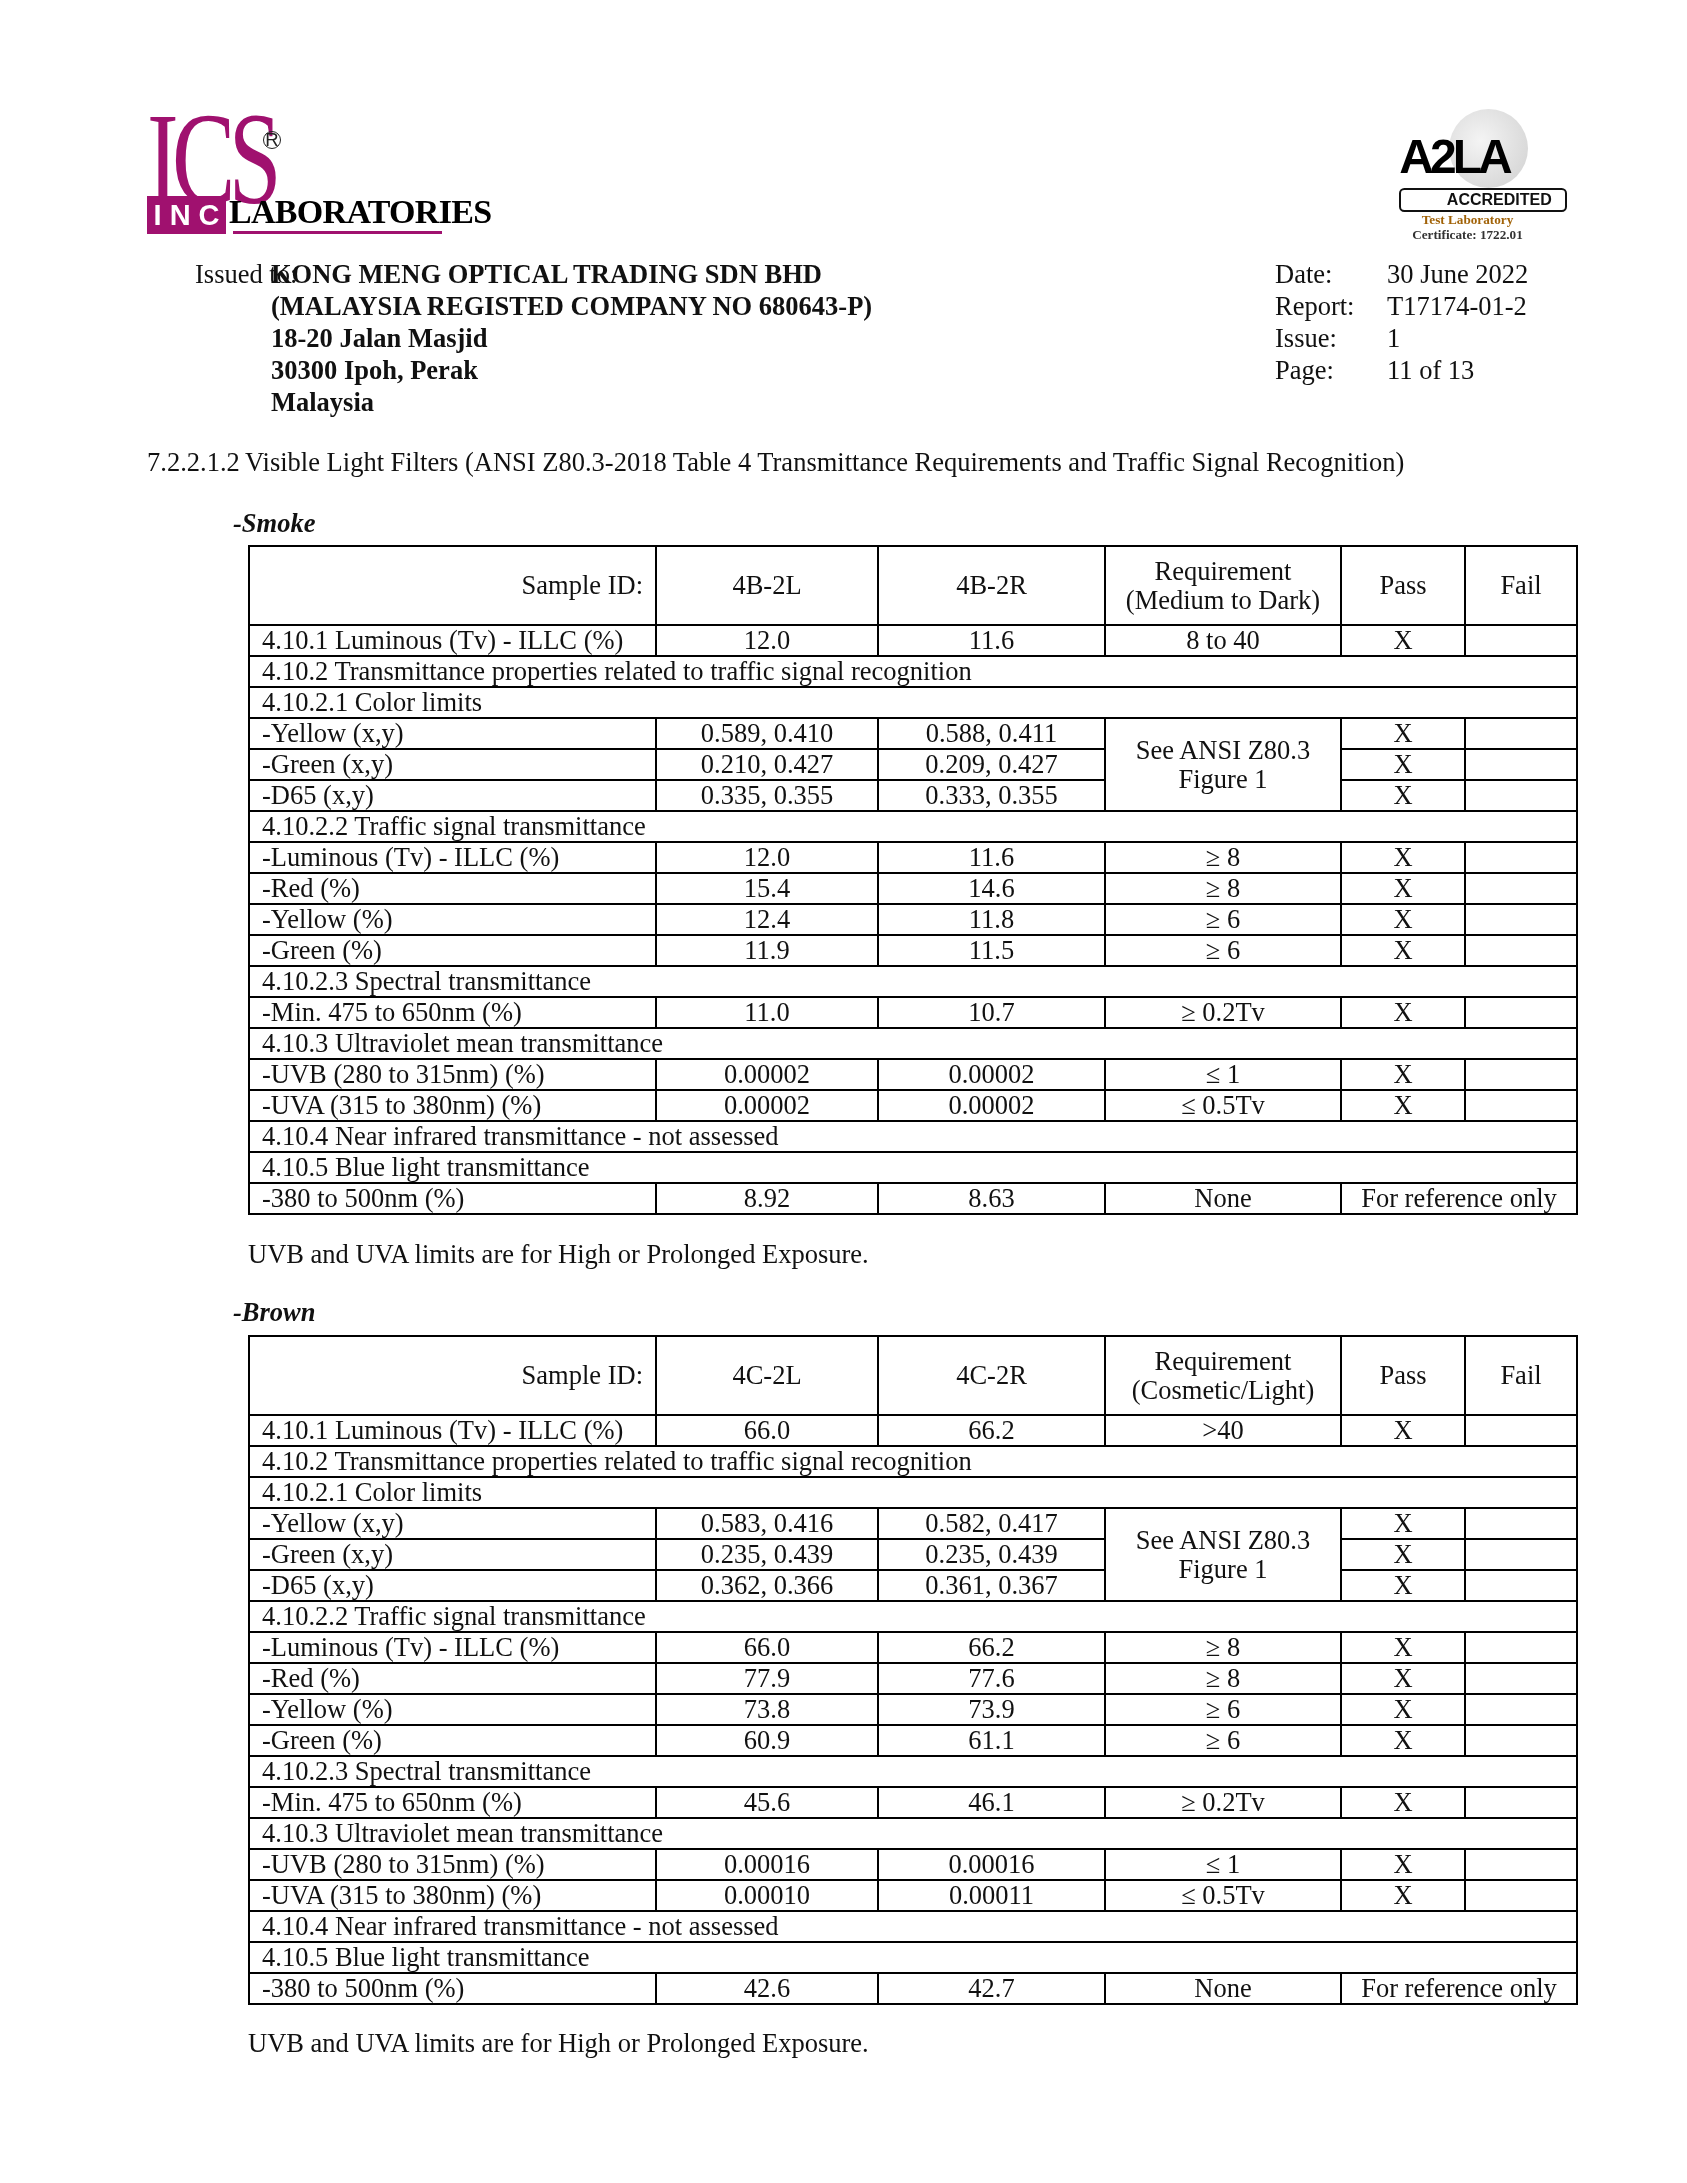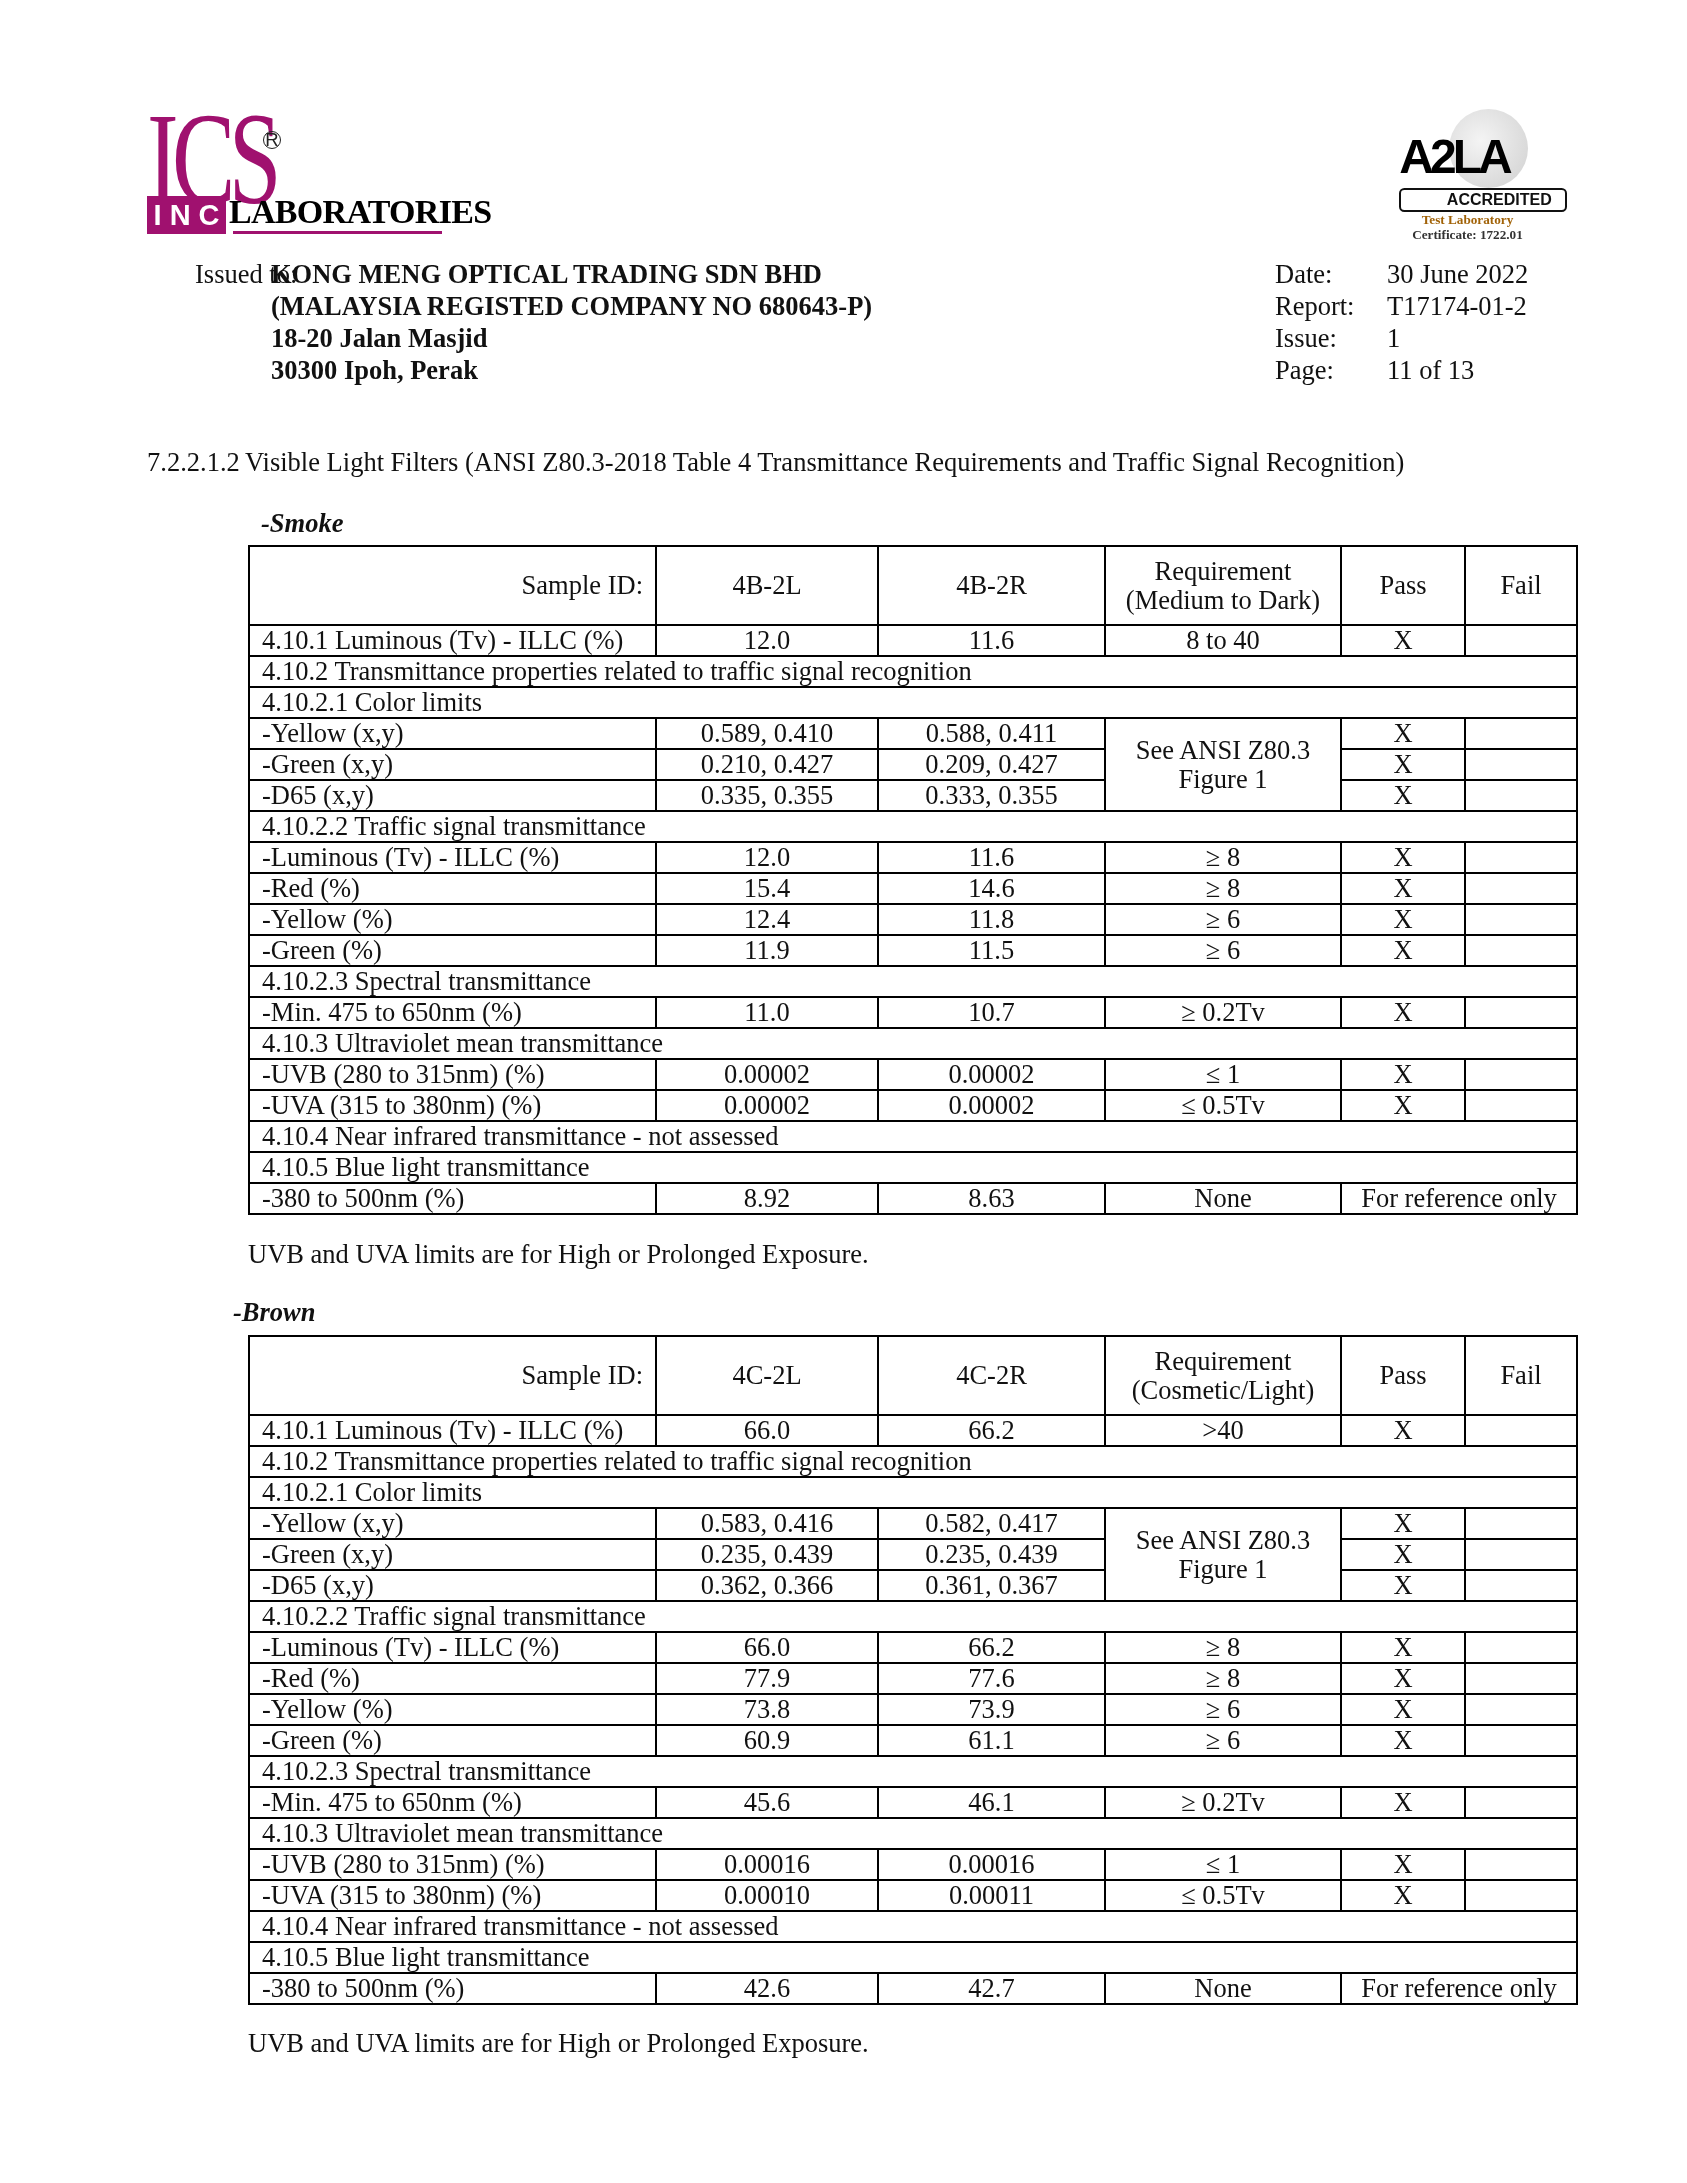--- a/index.html
+++ b/index.html
@@ -57,20 +57,21 @@
   <div class="t1">Test Laboratory</div>
   <div class="t2">Certificate: 1722.01</div>
 </div>
 
 <div id="issued-label" class="abs hdr">Issued to:</div>
 <div id="issued-lines" class="abs hdr">
   <div>KONG MENG OPTICAL TRADING SDN BHD</div>
   <div>(MALAYSIA REGISTED COMPANY NO 680643-P)</div>
   <div>18-20 Jalan Masjid</div>
   <div>30300 Ipoh, Perak</div>
+  <div>Malaysia</div>
 </div>
 
 <div id="meta" class="abs hdr">
   <div class="row">
       <span class="k">Date:</span>
       <span>30 June 2022</span>
     </div>
   <div class="row">
       <span class="k">Report:</span>
       <span>T17174-01-2</span>
@@ -82,21 +83,21 @@
   <div class="row">
       <span class="k">Page:</span>
       <span>11 of 13</span>
     </div>
 </div>
 
 <div id="section-heading" class="abs">
   <span class="num">7.2.2.1.2</span><span>Visible Light Filters (ANSI Z80.3-2018 Table 4 Transmittance Requirements and Traffic Signal Recognition)</span>
 </div>
 
-<div class="abs tbl-title" style="left:233px;top:508px;margin-left:28px;">-Smoke</div>
+<div class="abs tbl-title" style="left:233px;top:508px;">-Smoke</div>
 <table class="res" style="top:545px;">
   <colgroup>
       <col style="width:407px">
       <col style="width:222px">
       <col style="width:227px">
       <col style="width:236px">
       <col style="width:124px">
       <col style="width:112px">
     </colgroup>
 <tbody>

